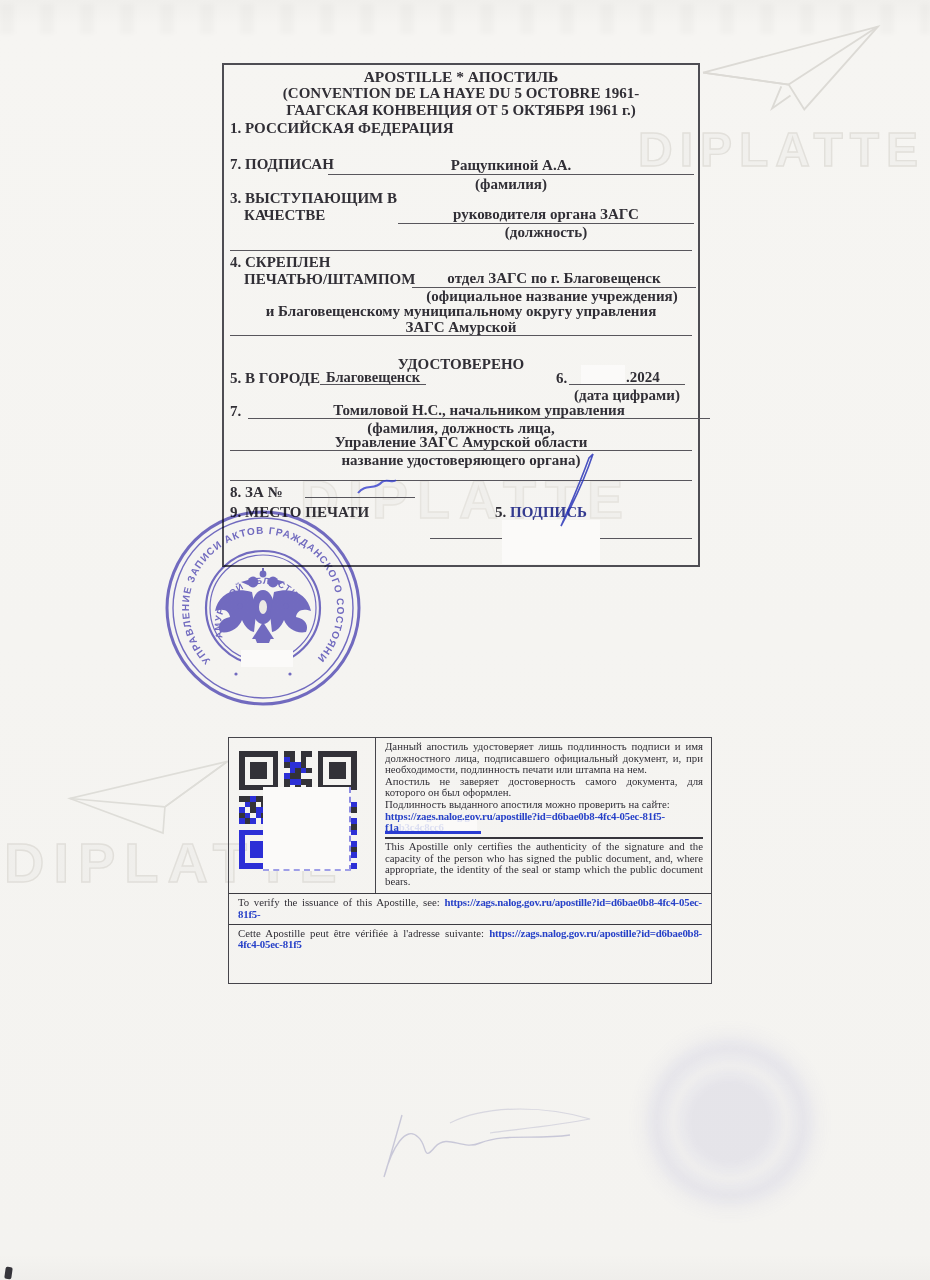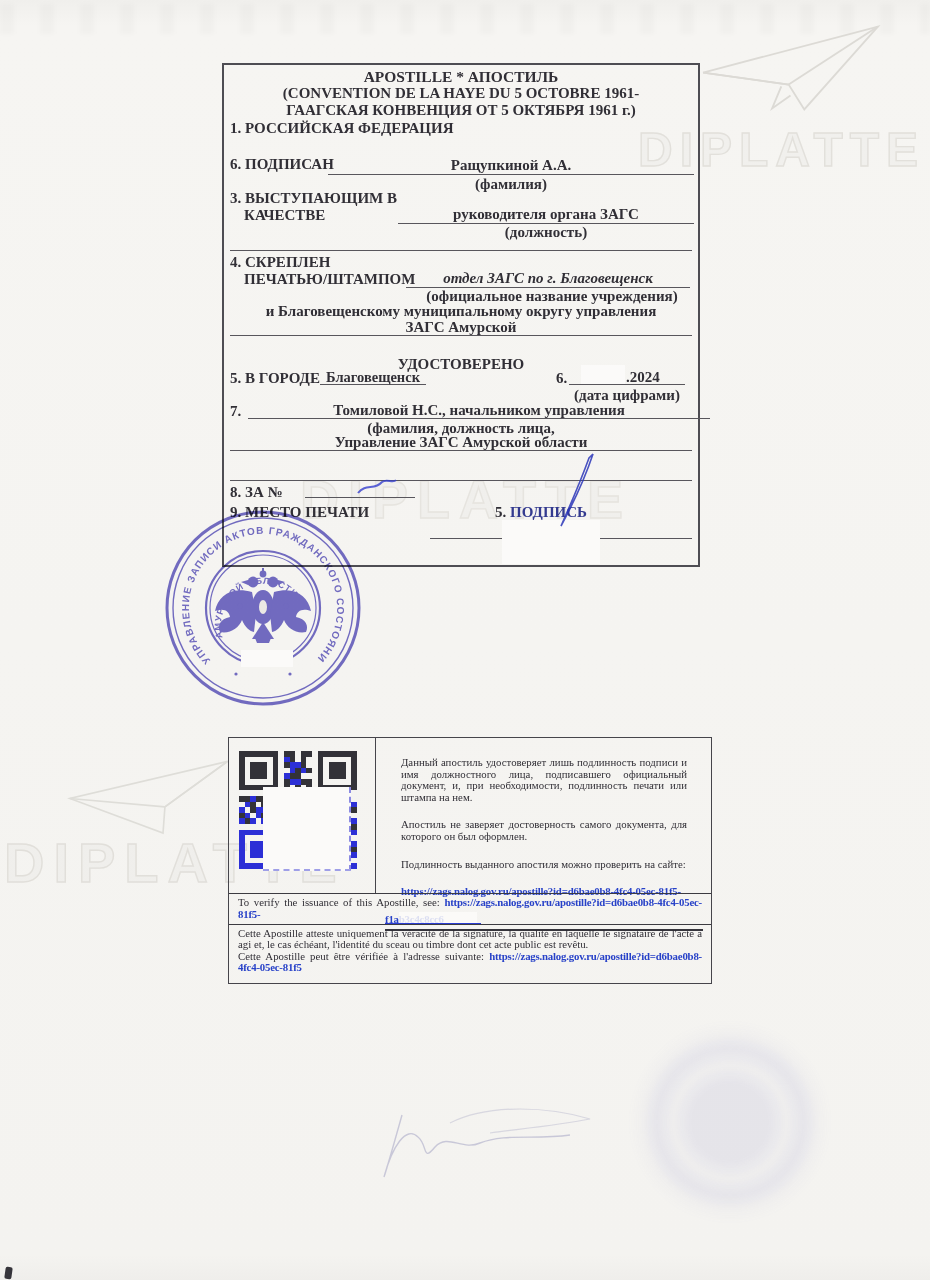--- a/index.html
+++ b/index.html
@@ -30,21 +30,21 @@
   
   .ibox{position:absolute;left:228px;top:737px;width:482px;height:245px;
     border:1.6px solid #46454b;z-index:2;font-size:10.8px;line-height:11.6px;}
   .qr-panel{position:absolute;left:0;top:0;width:146px;height:155px;border-right:1.6px solid #46454b;}
   .qr{position:absolute;left:10px;top:13px;width:118px;height:118px;display:grid;
     grid-template-columns:repeat(21,1fr);grid-template-rows:repeat(21,1fr);}
   .qr-redact{position:absolute;left:34px;top:49px;width:86px;height:82px;background:#fbfaf9;
     border-right:2px dashed rgba(48,48,210,.55);border-bottom:2px dashed rgba(48,48,210,.45);z-index:4;}
   .txt-panel{position:absolute;left:148px;top:0;width:334px;height:155px;padding:3px 8px 0 8px;
     box-sizing:border-box;text-align:justify;}
-  .txt-panel p{margin:16px;}
+  .txt-panel p{margin:0;}
   .url{color:#2741c8;font-weight:700;letter-spacing:-.2px;}
   .cutline{position:relative;height:13px;}
   .cutline .cover{position:absolute;left:14px;top:-2px;width:78px;height:13px;background:rgba(251,250,249,.85);}
   .cutline .bar{position:absolute;left:0;top:9px;width:96px;height:2.4px;background:#2a3cd2;}
   .en-block{border-top:2px solid #36353c;margin-top:2px;padding-top:2px;}
   .row-verify{position:absolute;left:0;top:155px;width:482px;box-sizing:border-box;
     border-top:1.6px solid #3c3b41;padding:3px 9px 2px 9px;text-align:justify;}
   .row-fr{position:absolute;left:0;top:186px;width:482px;box-sizing:border-box;
     border-top:1.6px solid #3c3b41;padding:3px 9px 4px 9px;text-align:justify;line-height:11.4px;}
   
@@ -82,51 +82,52 @@
     </svg>
   </div>
 
   <div class="abox">
     <div class="t c" style="top:4px;font-size:15.5px;">APOSTILLE * АПОСТИЛЬ</div>
     <div class="t c" style="top:21px;">(CONVENTION DE LA HAYE DU 5 OCTOBRE 1961-</div>
     <div class="t c" style="top:38px;">ГААГСКАЯ КОНВЕНЦИЯ ОТ 5 ОКТЯБРЯ 1961 г.)</div>
 
     <div class="t" style="left:6px;top:56px;">1. РОССИЙСКАЯ ФЕДЕРАЦИЯ</div>
 
-    <div class="t" style="left:6px;top:92px;">6. ПОДПИСАН</div>
+    <div class="t" style="left:6px;top:92px;">7. ПОДПИСАН</div>
     <div class="uline" style="left:104px;top:92px;width:366px;height:17px;">Ращупкиной А.А.</div>
     <div class="t hint" style="left:104px;top:112px;width:366px;text-align:center;white-space:normal;">(фамилия)</div>
 
     <div class="t" style="left:6px;top:126px;">3. ВЫСТУПАЮЩИМ В</div>
     <div class="t" style="left:20px;top:143px;">КАЧЕСТВЕ</div>
     <div class="uline" style="left:174px;top:141px;width:296px;height:17px;">руководителя органа ЗАГС</div>
     <div class="t hint" style="left:174px;top:160px;width:296px;text-align:center;white-space:normal;">(должность)</div>
 
     <div class="bareline" style="left:6px;top:170px;width:462px;height:15px;"></div>
 
     <div class="t" style="left:6px;top:190px;">4. СКРЕПЛЕН</div>
     <div class="t" style="left:20px;top:207px;">ПЕЧАТЬЮ/ШТАМПОМ</div>
-    <div class="uline" style="left:182px;top:205px;width:284px;height:17px;font-style:italic;">отдел ЗАГС по г. Благовещенск</div>
+    <div class="uline" style="left:188px;top:205px;width:284px;height:17px;">отдел ЗАГС по г. Благовещенск</div>
     <div class="t hint" style="left:186px;top:224px;width:284px;text-align:center;white-space:normal;">(официальное название учреждения)</div>
     <div class="t c" style="top:239px;">и Благовещенскому муниципальному округу управления</div>
     <div class="uline" style="left:6px;top:254px;width:462px;height:16px;">ЗАГС Амурской</div>
     <div class="t c" style="top:292px;">УДОСТОВЕРЕНО</div>
 
     <div class="t" style="left:6px;top:306px;">5. В ГОРОДЕ</div>
     <div class="uline" style="left:96px;top:304px;width:106px;height:15px;font-size:14.5px;">Благовещенск</div>
     <div class="t" style="left:332px;top:306px;">6.</div>
     <div class="bareline" style="left:345px;top:304px;width:116px;height:15px;"></div>
     <div class="t" style="left:402px;top:305px;">.2024</div>
     <div class="redact" style="left:357px;top:300px;width:44px;height:19px;"></div>
     <div class="t hint" style="left:333px;top:323px;width:140px;text-align:center;white-space:normal;">(дата цифрами)</div>
 
     <div class="t" style="left:6px;top:339px;">7.</div>
     <div class="uline" style="left:24px;top:337px;width:462px;height:16px;">Томиловой Н.С., начальником управления</div>
     <div class="t hint c" style="top:356px;">(фамилия, должность лица,</div>
     <div class="uline" style="left:6px;top:369px;width:462px;height:16px;">Управление ЗАГС Амурской области</div>
+    <div class="t hint c" style="top:388px;">название удостоверяющего органа)</div>
 
     <div class="bareline" style="left:6px;top:400px;width:462px;height:15px;"></div>
 
     <div class="t" style="left:6px;top:420px;">8. ЗА №</div>
     <div class="bareline" style="left:81px;top:418px;width:110px;height:14px;"></div>
     <svg style="position:absolute;left:130px;top:410px;" width="45" height="24" viewBox="0 0 45 24">
       <path d="M4,18 C12,8 20,16 28,7 C33,3 39,9 42,5" fill="none" stroke="rgba(52,62,205,.8)" stroke-width="2"></path>
     </svg>
 
     <div class="t" style="left:6px;top:440px;">9. МЕСТО ПЕЧАТИ</div>
@@ -632,27 +633,27 @@
       <p>Данный апостиль удостоверяет лишь подлинность подписи и имя должностного лица, подписавшего официальный документ, и, при необходимости, подлинность печати или штампа на нем.</p>
       <p>Апостиль не заверяет достоверность самого документа, для которого он был оформлен.</p>
       <p><span>Подлинность выданного апостиля можно проверить на сайте:</span></p>
       <p><span class="url">https://zags.nalog.gov.ru/apostille?id=d6bae0b8-4fc4-05ec-81f5-</span></p>
       <div class="cutline">
         <span class="url">f1ab3c4c8cc6</span>
         <span class="cover"></span>
         <span class="bar"></span>
       </div>
       <div class="en-block">
+        <p>This Apostille only certifies the authenticity of the signature and the capacity of the person who has signed the public document, and, where appropriate, the identity of the seal or stamp which the public document bears.</p>
       </div>
     </div>
     <div class="row-verify">
       <span>To verify the issuance of this Apostille, see: </span><span class="url">https://zags.nalog.gov.ru/apostille?id=d6bae0b8-4fc4-05ec-81f5-</span>
     </div>
     <div class="row-fr">
-      <p style="margin:0;">Cette Apostille atteste uniquement la véracité de la signature, la qualité en laquelle le signataire de l'acte a agi et, le cas échéant, l'identité du sceau ou timbre dont cet acte public est revêtu.</p>
       <p style="margin:0;"><span>Cette Apostille peut être vérifiée à l'adresse suivante: </span><span class="url">https://zags.nalog.gov.ru/apostille?id=d6bae0b8-4fc4-05ec-81f5</span></p>
     </div>
   </div>
 
   <div class="ghost-stamp"></div>
   <svg style="position:absolute;left:340px;top:1085px;z-index:1;" width="270" height="100" viewBox="0 0 270 100">
     <path d="M62,30 C55,55 48,80 44,92 C52,62 66,40 78,52 C88,60 82,78 95,62 C108,48 122,66 140,58 C165,48 195,55 230,50" fill="none" stroke="rgba(130,130,175,.38)" stroke-width="1.4"></path>
     <path d="M110,38 C150,18 210,22 250,34 C220,40 180,44 150,48" fill="none" stroke="rgba(130,130,175,.25)" stroke-width="1.2"></path>
   </svg>
   <div class="mark-bl"></div>

